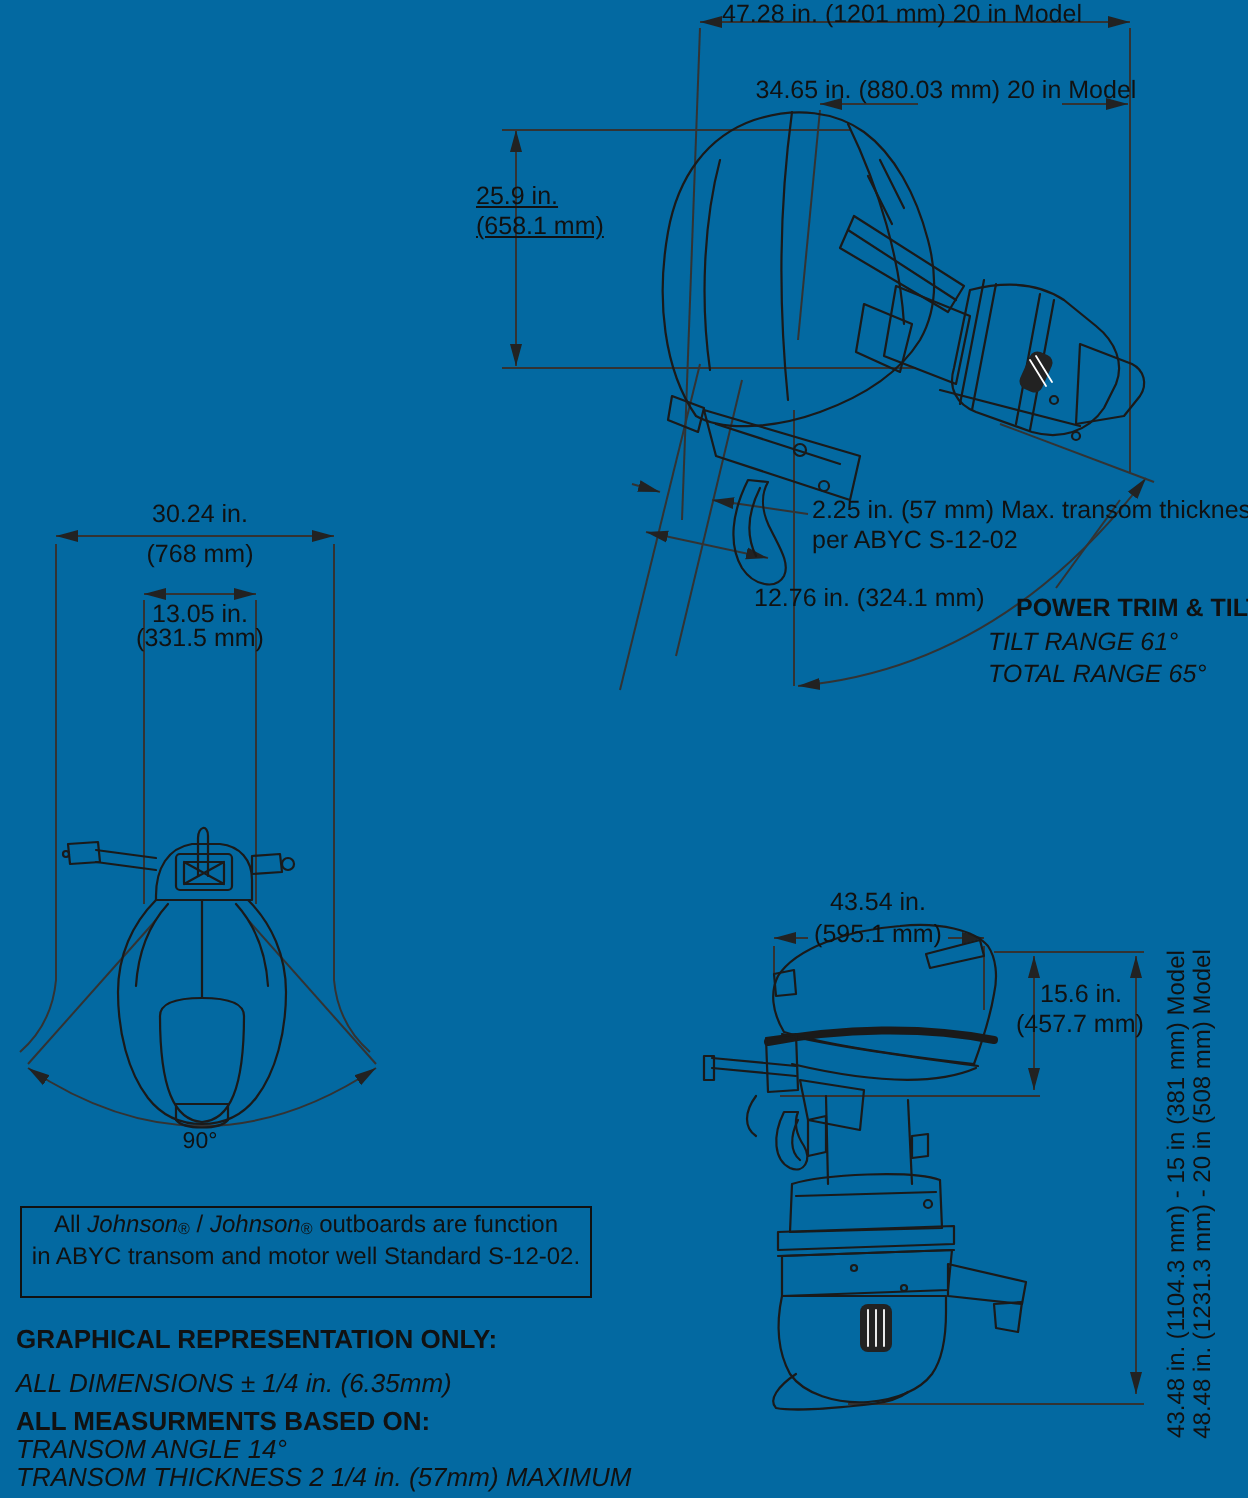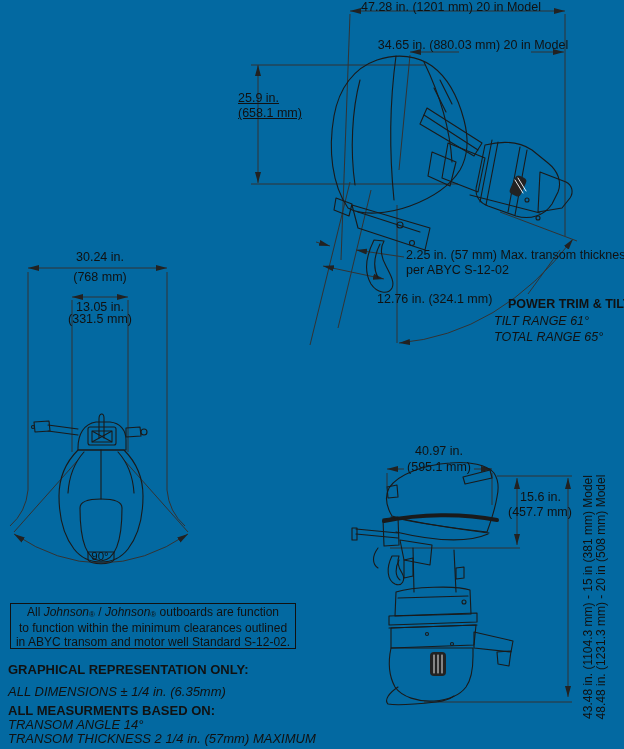--- a/index.html
+++ b/index.html
@@ -170,32 +170,31 @@
 </div>
 <div class="lbl" style="left:377px;top:280px;margin-top:12px;">12.76 in. (324.1 mm)</div>
 <div class="lbl b" style="left:496px;top:297px;padding-left:12px;">POWER TRIM &amp; TILT:</div>
 <div class="lbl i" style="left:494px;top:314px;">TILT RANGE 61°</div>
 <div class="lbl i" style="left:494px;top:330px;">TOTAL RANGE 65°</div>
 
 <div class="lbl ctr" style="left:50px;top:250px;width:100px;">30.24 in.</div>
 <div class="lbl ctr" style="left:50px;top:270px;width:100px;">(768 mm)</div>
 <div class="lbl ctr" style="left:50px;top:300px;width:100px;">13.05 in.</div>
 <div class="lbl ctr" style="left:50px;top:312px;width:100px;">(331.5 mm)</div>
-<div class="lbl ctr" style="left:86px;top:549px;width:28px;font-size:11.5px;">90°</div>
-
-<div class="lbl ctr" style="left:389px;top:444px;width:100px;">40.97 in.</div>
+<div class="lbl ctr" style="left:86px;top:564px;width:28px;font-size:11.5px;">90°</div>
+
+<div class="lbl ctr" style="left:389px;top:444px;width:100px;">43.54 in.</div>
 <div class="lbl ctr" style="left:389px;top:460px;width:100px;">(595.1 mm)</div>
 <div class="lbl" style="left:520px;top:490px;">15.6 in.</div>
 <div class="lbl" style="left:508px;top:505px;">(457.7 mm)</div>
 <div class="rot" style="left:448px;top:590px;">43.48 in. (1104.3 mm) - 15 in (381 mm) Model</div>
 <div class="rot" style="left:461px;top:590px;">48.48 in. (1231.3 mm) - 20 in (508 mm) Model</div>
 
 <div class="note">
   <div><span>All </span><span class="i">Johnson</span><span class="reg">®</span><span> / </span><span class="i">Johnson</span><span class="reg">®</span><span> outboards are function</span></div>
-  <div>to function within the minimum clearances outlined</div>
   <div>in ABYC transom and motor well Standard S-12-02.</div>
 </div>
 
 <div class="foot b" style="top:662px;">GRAPHICAL REPRESENTATION ONLY:</div>
 <div class="foot i" style="top:684px;">ALL DIMENSIONS ± 1/4 in. (6.35mm)</div>
 <div class="foot b" style="top:703px;">ALL MEASURMENTS BASED ON:</div>
 <div class="foot i" style="top:717px;">TRANSOM ANGLE 14°</div>
 <div class="foot i" style="top:731px;">TRANSOM THICKNESS 2 1/4 in. (57mm) MAXIMUM</div>
 
 </div>

